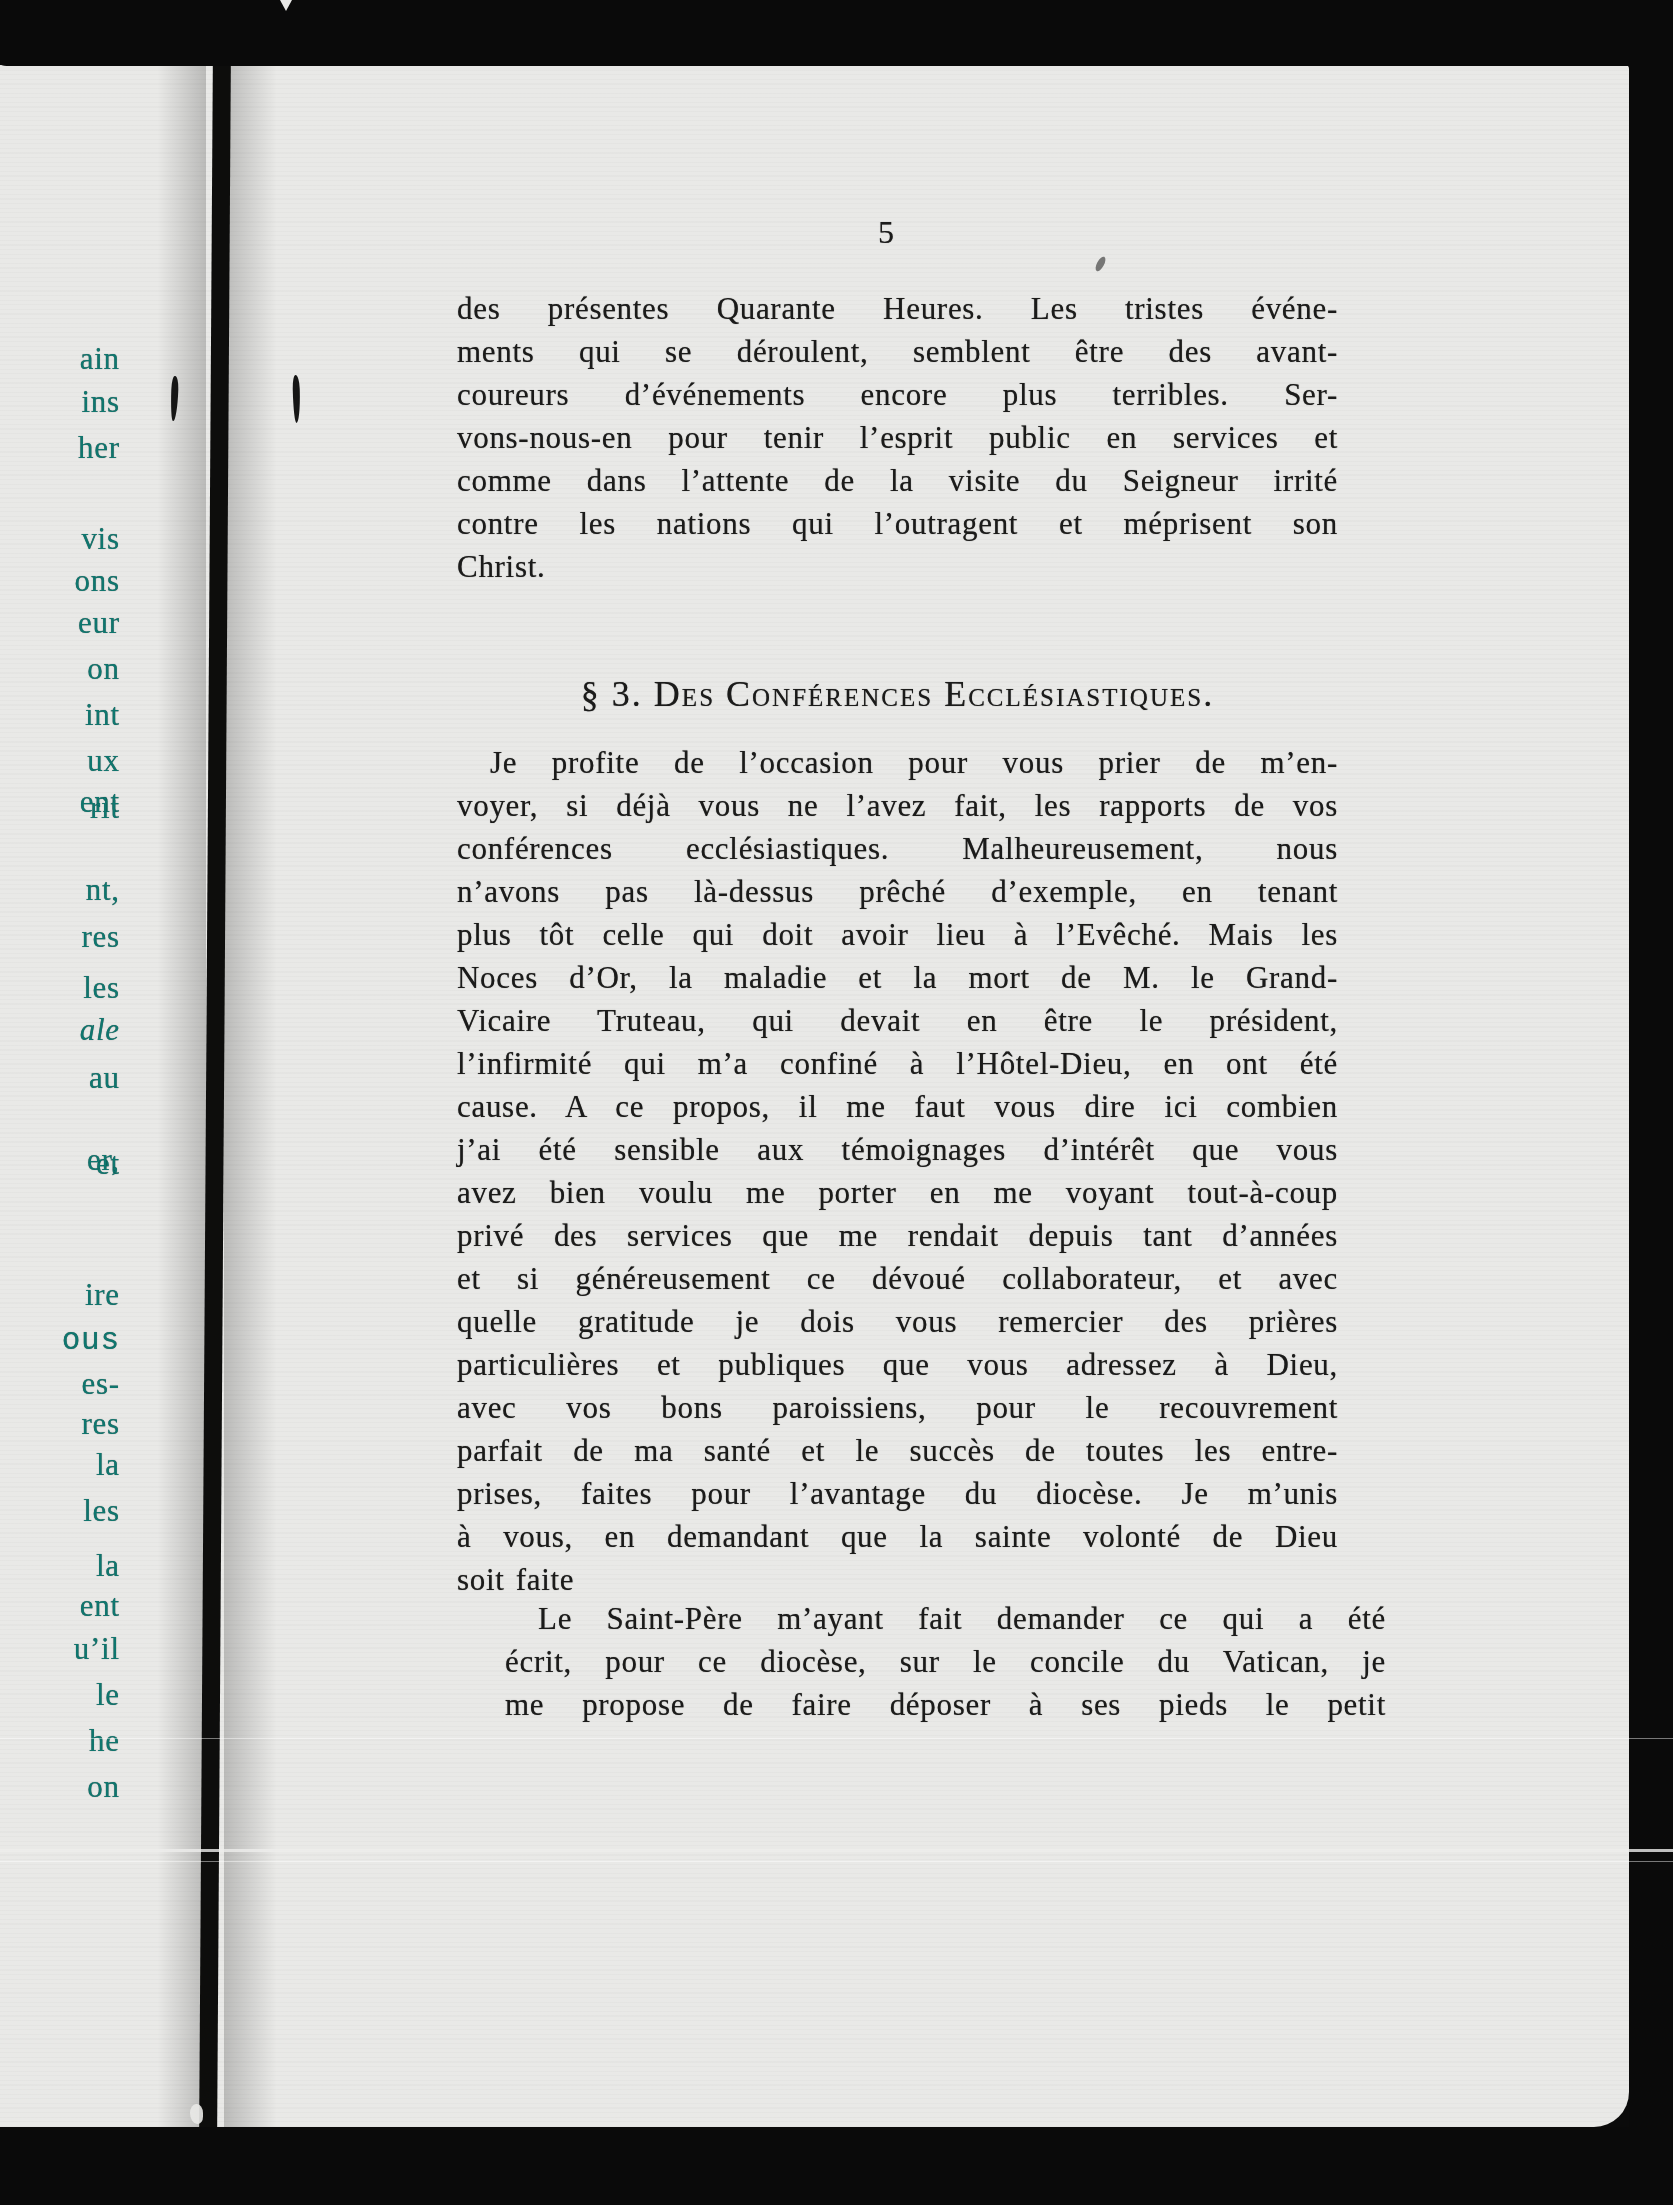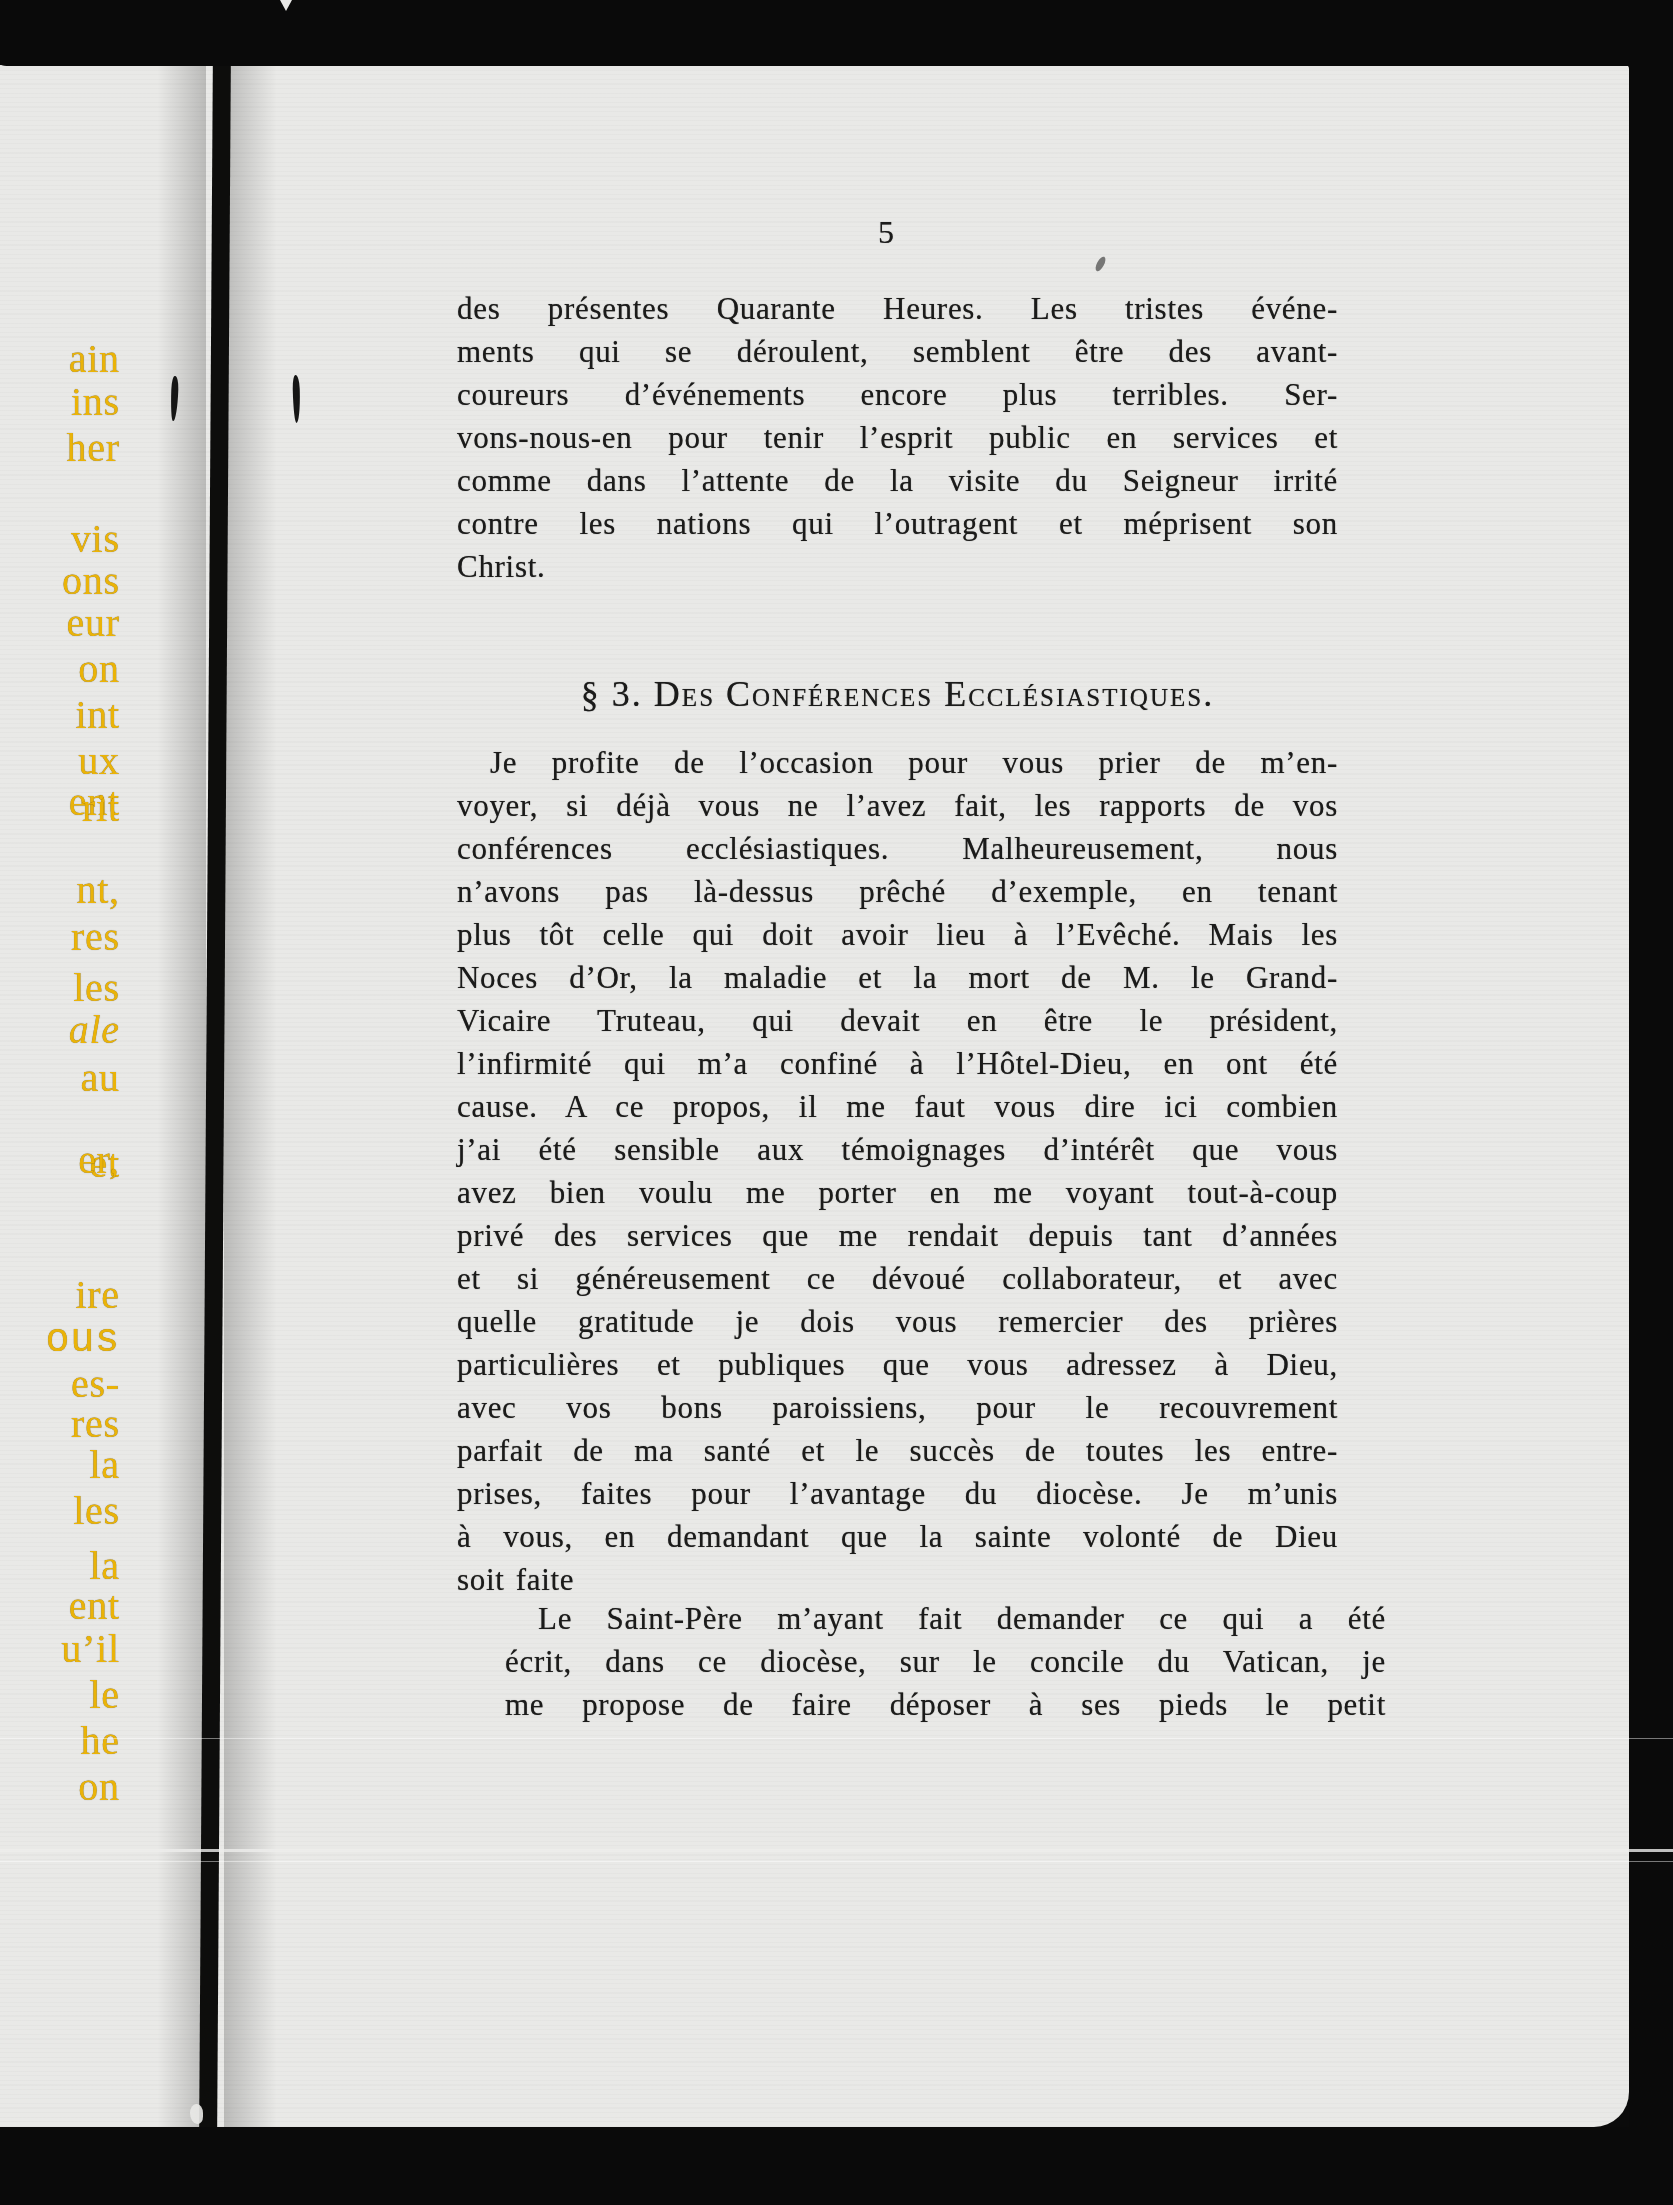--- a/index.html
+++ b/index.html
@@ -60,22 +60,22 @@
   .tick-left{left:171px;top:376px;width:6.6px;height:45px;transform:rotate(2deg);}
   .tick-right{left:293px;top:375px;width:7.3px;height:48px;transform:rotate(-1.5deg);}
   .speck{
     position:absolute;left:1097px;top:256px;width:7.3px;height:16px;z-index:4;
     background:rgba(25,25,25,0.55);border-radius:50%;transform:rotate(28deg);
   }
   
   .left-fragments{position:absolute;left:0;top:0;width:121px;height:2205px;z-index:4;}
   .left-fragments .fragment{
     position:absolute;right:1.3px;
-    font-size:40px;line-height:43px;letter-spacing:0.7px;
-    white-space:nowrap;color:#eab308;
+    font-size:31px;line-height:43px;letter-spacing:0.7px;
+    white-space:nowrap;color:#0f766e;
     text-shadow:0 0 0.7px rgba(20,20,20,0.65);
   }
   
   .pagenum{
     position:absolute;left:862px;top:211px;width:48px;z-index:4;
     font-size:32px;line-height:43px;text-align:center;
     text-shadow:0 0 0.7px rgba(20,20,20,0.6);
   }
   
   .para{position:absolute;left:457px;width:881px;z-index:4;}
@@ -191,18 +191,18 @@
       <div class="line">particulières et publiques que vous adressez à Dieu,</div>
       <div class="line">avec vos bons paroissiens, pour le recouvrement</div>
       <div class="line">parfait de ma santé et le succès de toutes les entre-</div>
       <div class="line">prises, faites pour l’avantage du diocèse.  Je m’unis</div>
       <div class="line">à vous, en demandant que la sainte volonté de Dieu</div>
       <div class="line para-end">soit faite</div>
     </div>
 
   <div class="para p3">
       <div class="line indent">Le Saint-Père m’ayant fait demander ce qui a été</div>
-      <div class="line">écrit, dans ce diocèse, sur le concile du Vatican, je</div>
+      <div class="line">écrit, pour ce diocèse, sur le concile du Vatican, je</div>
       <div class="line">me propose de faire déposer à ses pieds le petit</div>
     </div>
 
 </div>
 
 
 </body></html>

